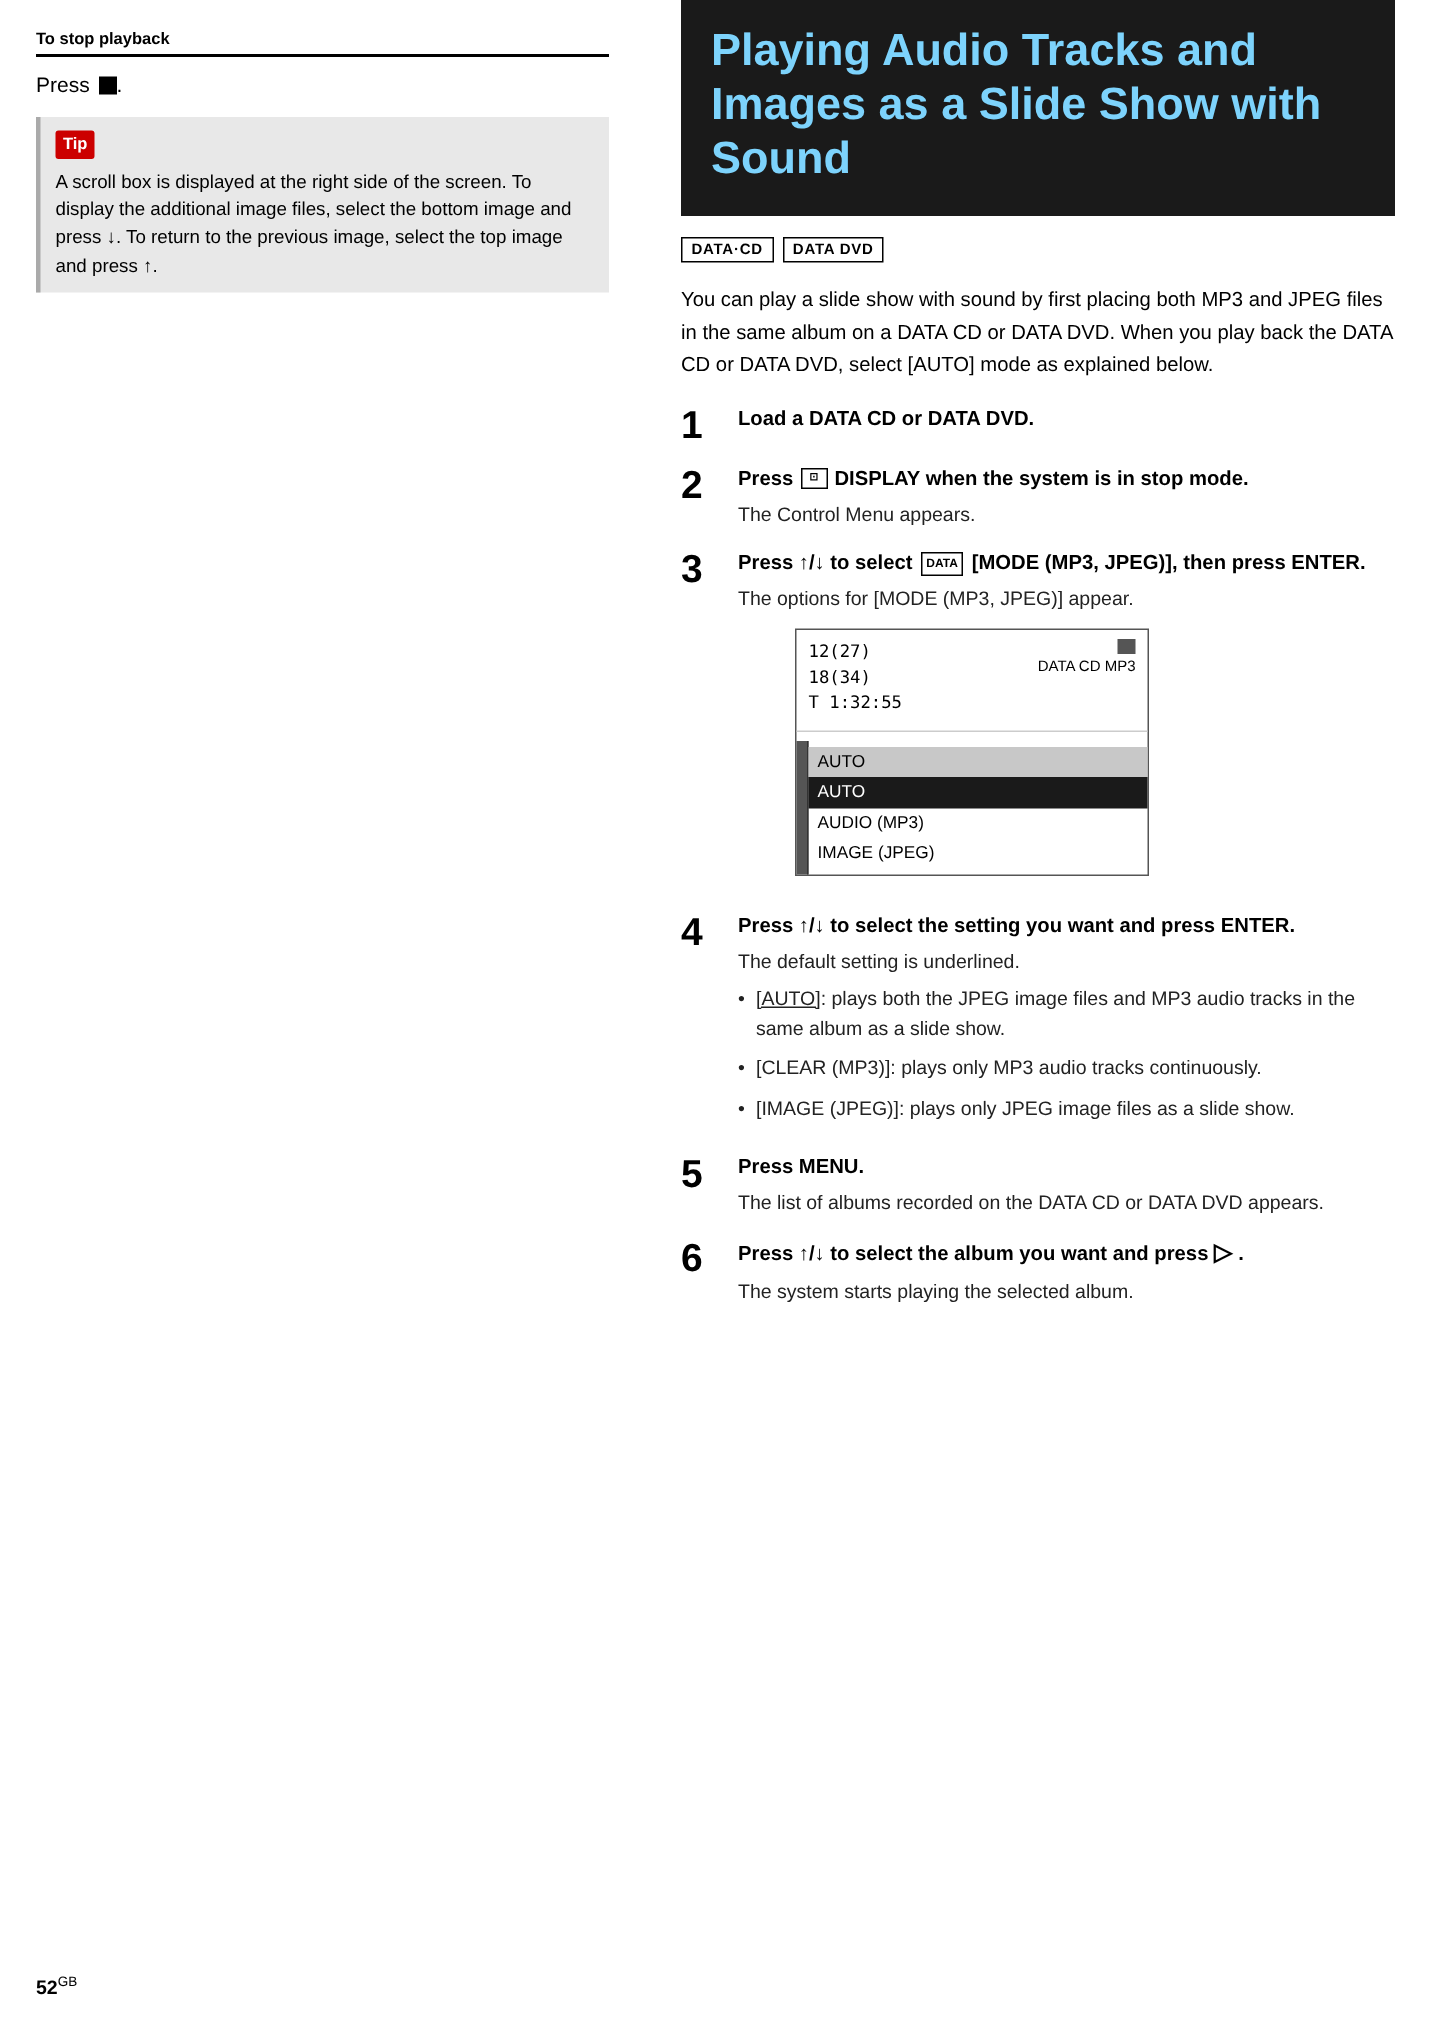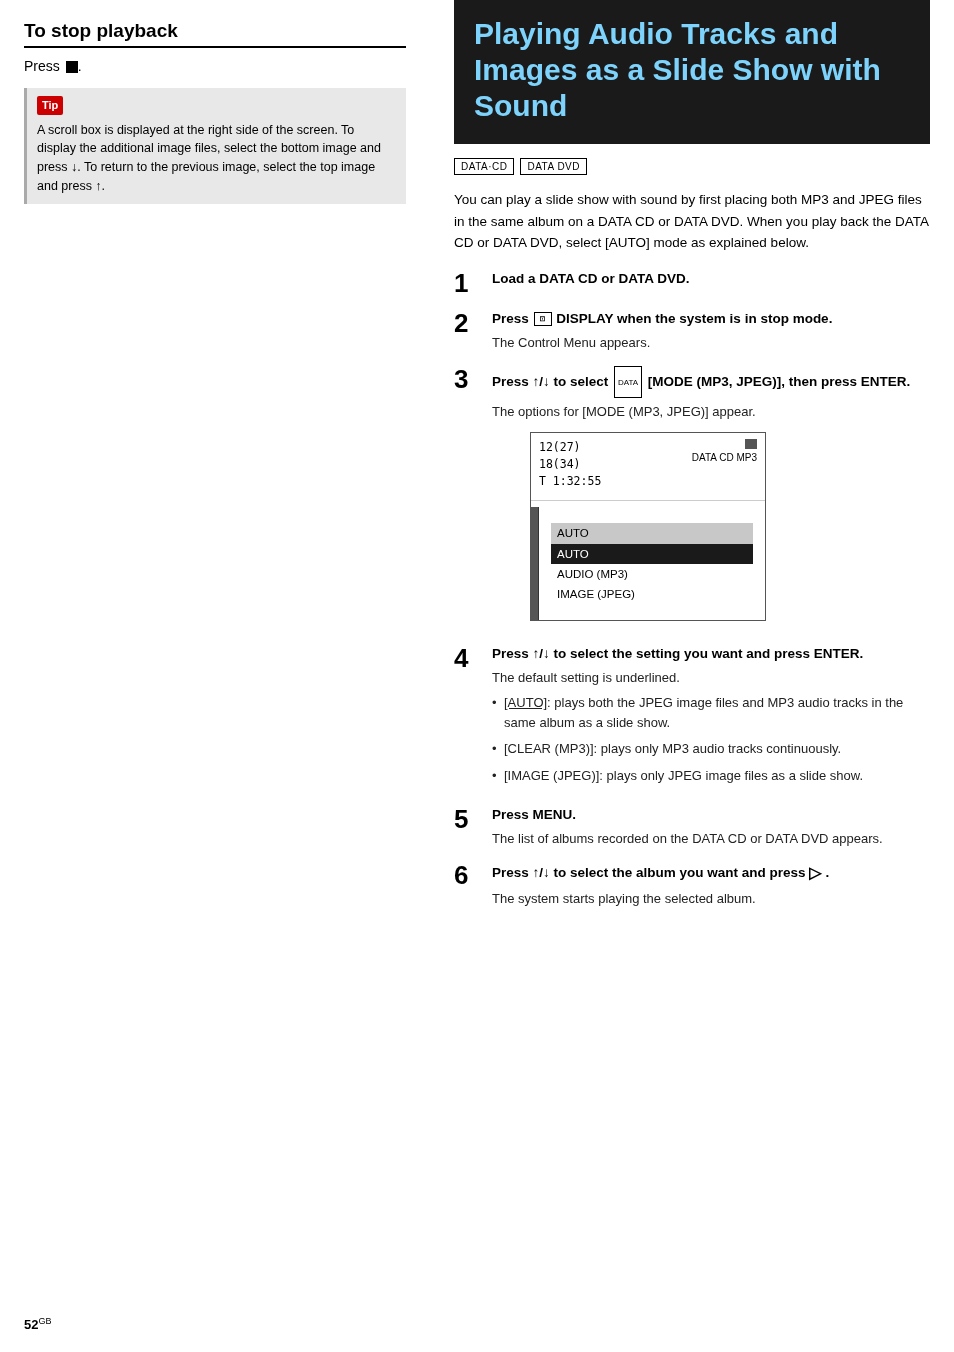--- a/index.html
+++ b/index.html
@@ -19,21 +19,21 @@
       padding: 20px 24px 20px 24px;
       flex-shrink: 0;
     }
 
     .left-col .press-clear {
       font-size: 13px;
       margin-bottom: 18px;
     }
 
     .left-col .section-title {
-      font-size: 19px;
+      font-size: 11px;
       font-weight: bold;
       border-bottom: 2px solid #000;
       padding-bottom: 4px;
       margin-bottom: 10px;
       font-family: Arial, sans-serif;
     }
 
     .press-stop {
       font-size: 14px;
       margin-bottom: 14px;
@@ -102,21 +102,21 @@
     
     .format-badges {
       display: flex;
       gap: 6px;
       margin-bottom: 14px;
     }
 
     .badge {
       border: 1.5px solid #000;
       font-size: 10px;
-      font-weight: normal;
+      font-weight: bold;
       padding: 2px 6px;
       letter-spacing: 0.5px;
     }
 
     
     .intro-text {
       font-size: 13.5px;
       line-height: 1.6;
       margin-bottom: 16px;
     }
@@ -194,21 +194,21 @@
 
     .screen-label {
       font-size: 10px;
       text-align: right;
       line-height: 1.3;
     }
 
     .mode-list {
       list-style: none;
       padding: 0;
-      margin: 12px;
+      margin: 0;
     }
 
     .mode-list li {
       font-size: 11.5px;
       padding: 2px 6px;
       line-height: 1.4;
     }
 
     .mode-list .selected-item {
       background: #1a1a1a;
@@ -325,21 +325,21 @@
       </div>
       <div class="step-desc">The Control Menu appears.</div>
     </div>
   </div>
 
   <div class="step">
     <div class="step-number">3</div>
     <div class="step-content">
       <div class="step-title">
         <span>Press ↑/↓ to select </span>
-        <span class="mode-icon" style="border:1.5px solid #000;display:inline-flex;width:28px;height:32px;align-items:center;justify-content:center;vertical-align:middle;font-size:8px;font-weight:normal;">DATA</span>
+        <span class="mode-icon" style="border:1.5px solid #000;display:inline-flex;width:28px;height:16px;align-items:center;justify-content:center;vertical-align:middle;font-size:8px;font-weight:bold;">DATA</span>
         <span> [MODE (MP3, JPEG)], then press ENTER.</span>
       </div>
       <div class="step-desc">The options for [MODE (MP3, JPEG)] appear.</div>
 
       <div class="screen-mockup">
         <div class="screen-top">
           <div class="screen-time-info">
             <div>12(27)</div>
             <div>18(34)</div>
             <div>T  1:32:55</div>

